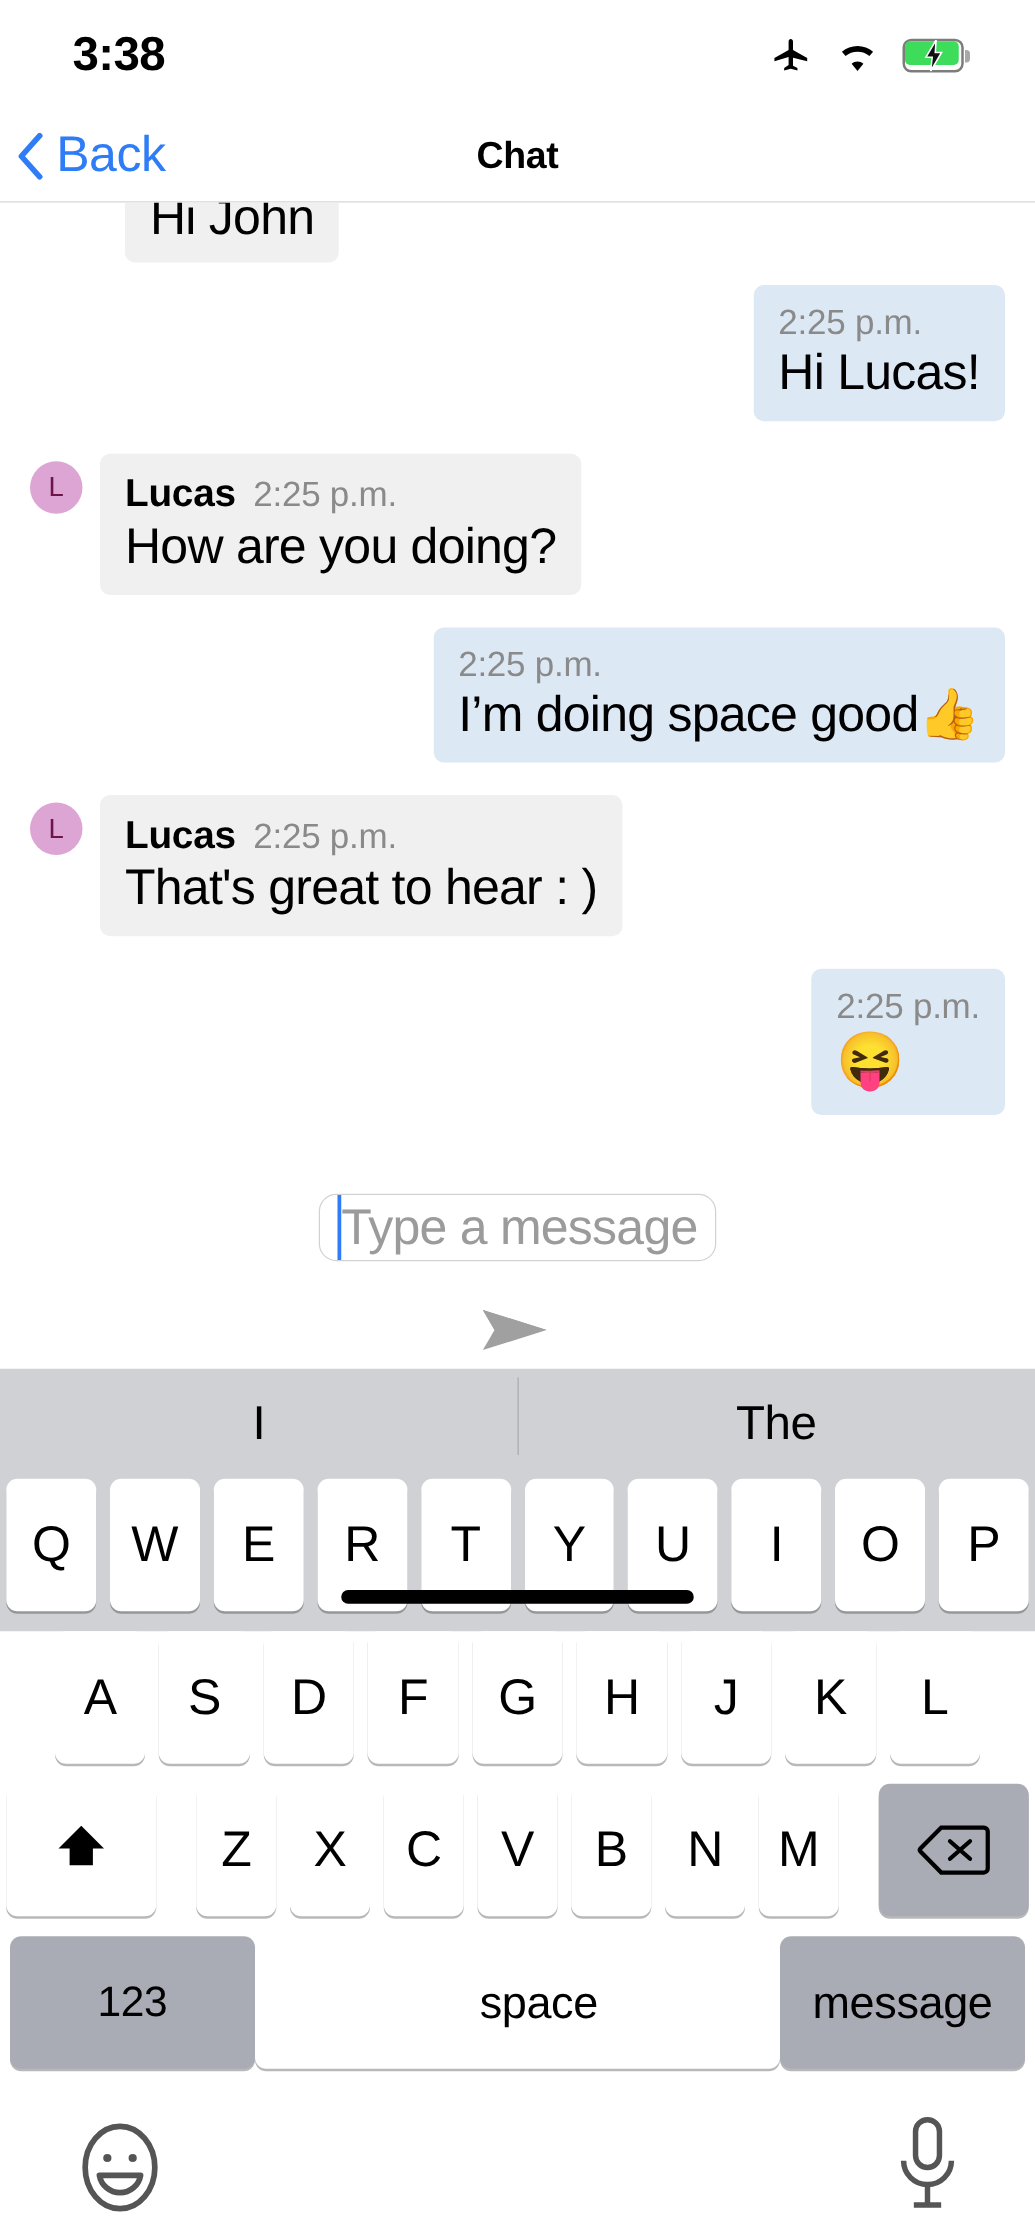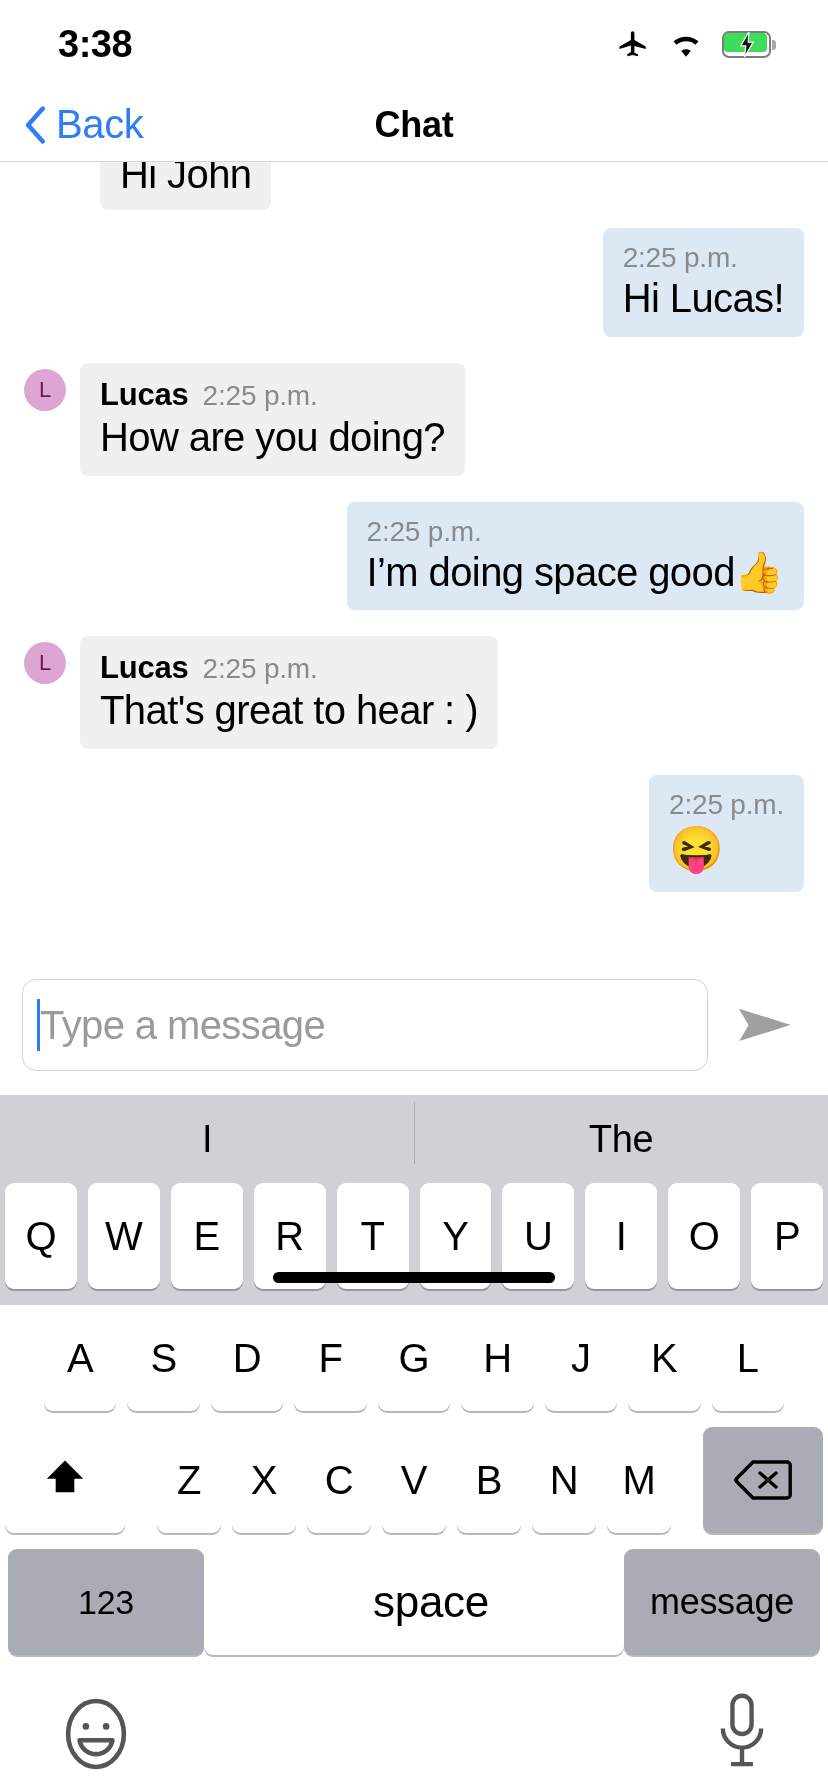--- a/index.html
+++ b/index.html
@@ -38,27 +38,27 @@
   }
 
   
   .nav-bar{
     height:74px; position:relative;
     border-bottom:1px solid #d6d6d6;
     display:flex; align-items:center;
   }
   .nav-back{
     display:flex; align-items:center; gap:10px;
-    padding-left:24px; cursor:pointer;
+    padding-left:13px; cursor:pointer;
   }
   .chev{ width:22px; height:38px; }
   .nav-back-label{ font-size:40px; color:#2e7cf6; letter-spacing:-0.4px; }
   .nav-title{
     position:absolute; left:0; right:0; text-align:center;
-    font-size:36px; font-weight:700; color:#000; letter-spacing:-0.3px;
+    font-size:30px; font-weight:700; color:#000; letter-spacing:-0.3px;
     pointer-events:none;
   }
 
   
   .messages{
     position:relative; height:780px; overflow:hidden;
     padding:0 24px;
   }
   .msg-row{ display:flex; margin-bottom:22px; }
   .msg-row.out{ justify-content:flex-end; }
@@ -86,21 +86,21 @@
   
   .clipped-wrap{ height:66px; overflow:hidden; position:relative; }
   .clipped-wrap .bubble{
     position:absolute; left:76px; top:-24px;
     border-radius:8px; padding:14px 20px 13px 20px;
   }
 
   
   .input-bar{
     position:absolute; left:0; right:0; top:955px; height:140px;
-    display:flex; align-items:center; padding:0 22px; gap:20px; background:#fff;
+    display:flex; align-items:center; padding:0 22px; gap:20px; background:#fff;flex-direction:column;
   }
   .input-box{
     flex:1; height:92px; border:1px solid #d2d2d2; border-radius:14px;
     display:flex; align-items:center; padding:0 14px; background:#fff;
   }
   .caret{ width:3px; height:52px; background:#2e7cf6; flex:0 0 auto; }
   .placeholder{ font-size:40px; color:#9b9b9b; letter-spacing:-0.6px; }
   .send-btn{ width:78px; height:78px; display:flex; align-items:center; justify-content:center; }
 
   
@@ -130,21 +130,21 @@
     display:flex; align-items:center; justify-content:center;
     font-size:40px; color:#000; letter-spacing:-0.3px;
   }
   .krow.r1 .key{ flex:1 1 0; }
   .krow.r2 .key{ flex:1 1 0; }
   .key.letter-z{ flex:1 1 0; }
   .key.mod{ background:#a9acb4; }
   .key.shift{ width:120px; flex:0 0 120px; background:#fff; }
   .key.del{ width:120px; flex:0 0 120px; }
   .key.num{ flex:0 0 196px; font-size:34px; }
-  .key.space{ flex:1 1 0; font-size:44px;padding-left:34px; }
+  .key.space{ flex:1 1 0; font-size:36px;padding-left:34px; }
   .key.ret{ flex:0 0 196px; font-size:36px; }
   .zrow-gap{ flex:0 0 10px; }
 
   .kb-bottom{
     display:flex; align-items:center; justify-content:space-between;
     padding:22px 58px 0 58px;
   }
   .home-indicator{
     position:absolute; left:50%; transform:translateX(-50%);
     bottom:22px; width:282px; height:11px; background:#000; border-radius:6px;

